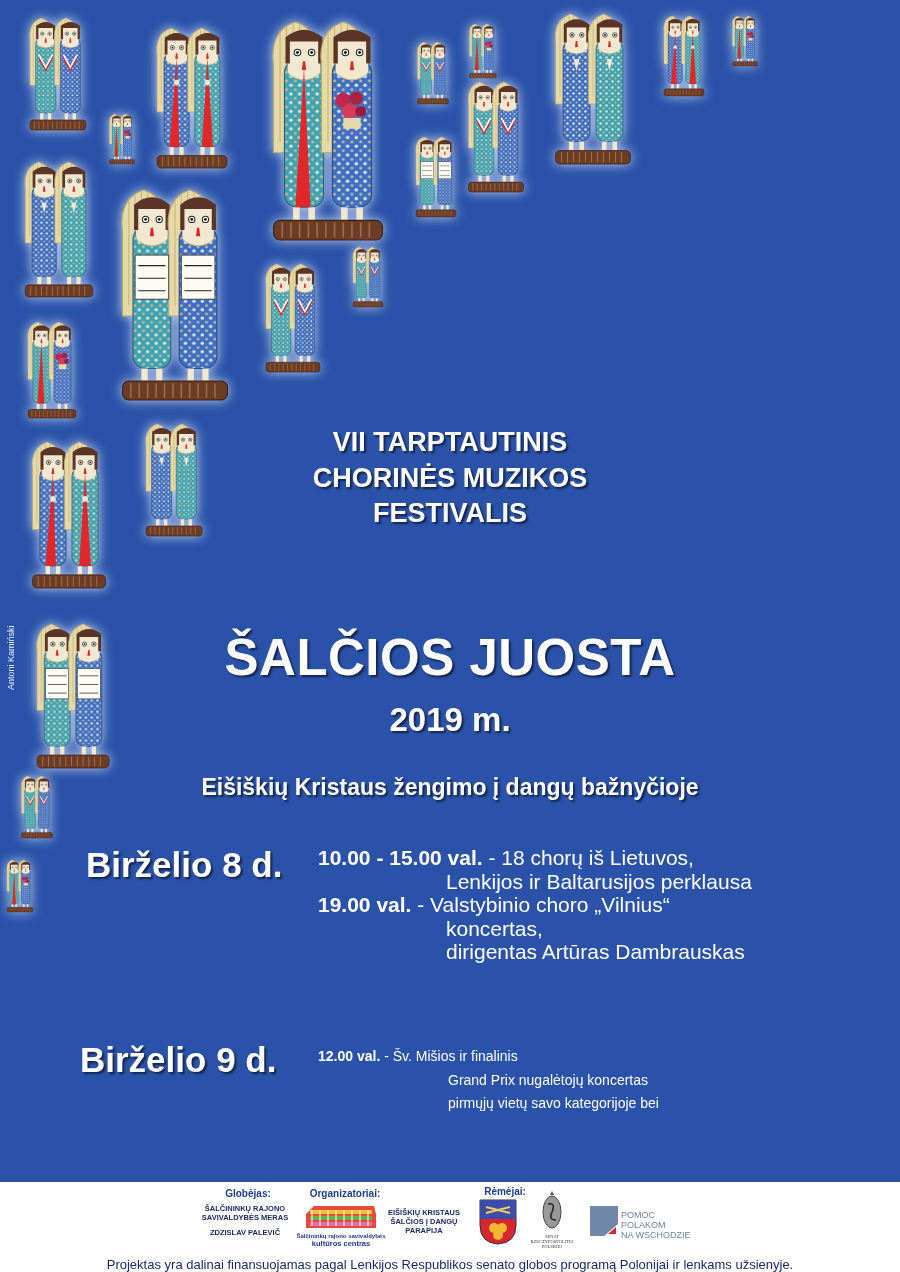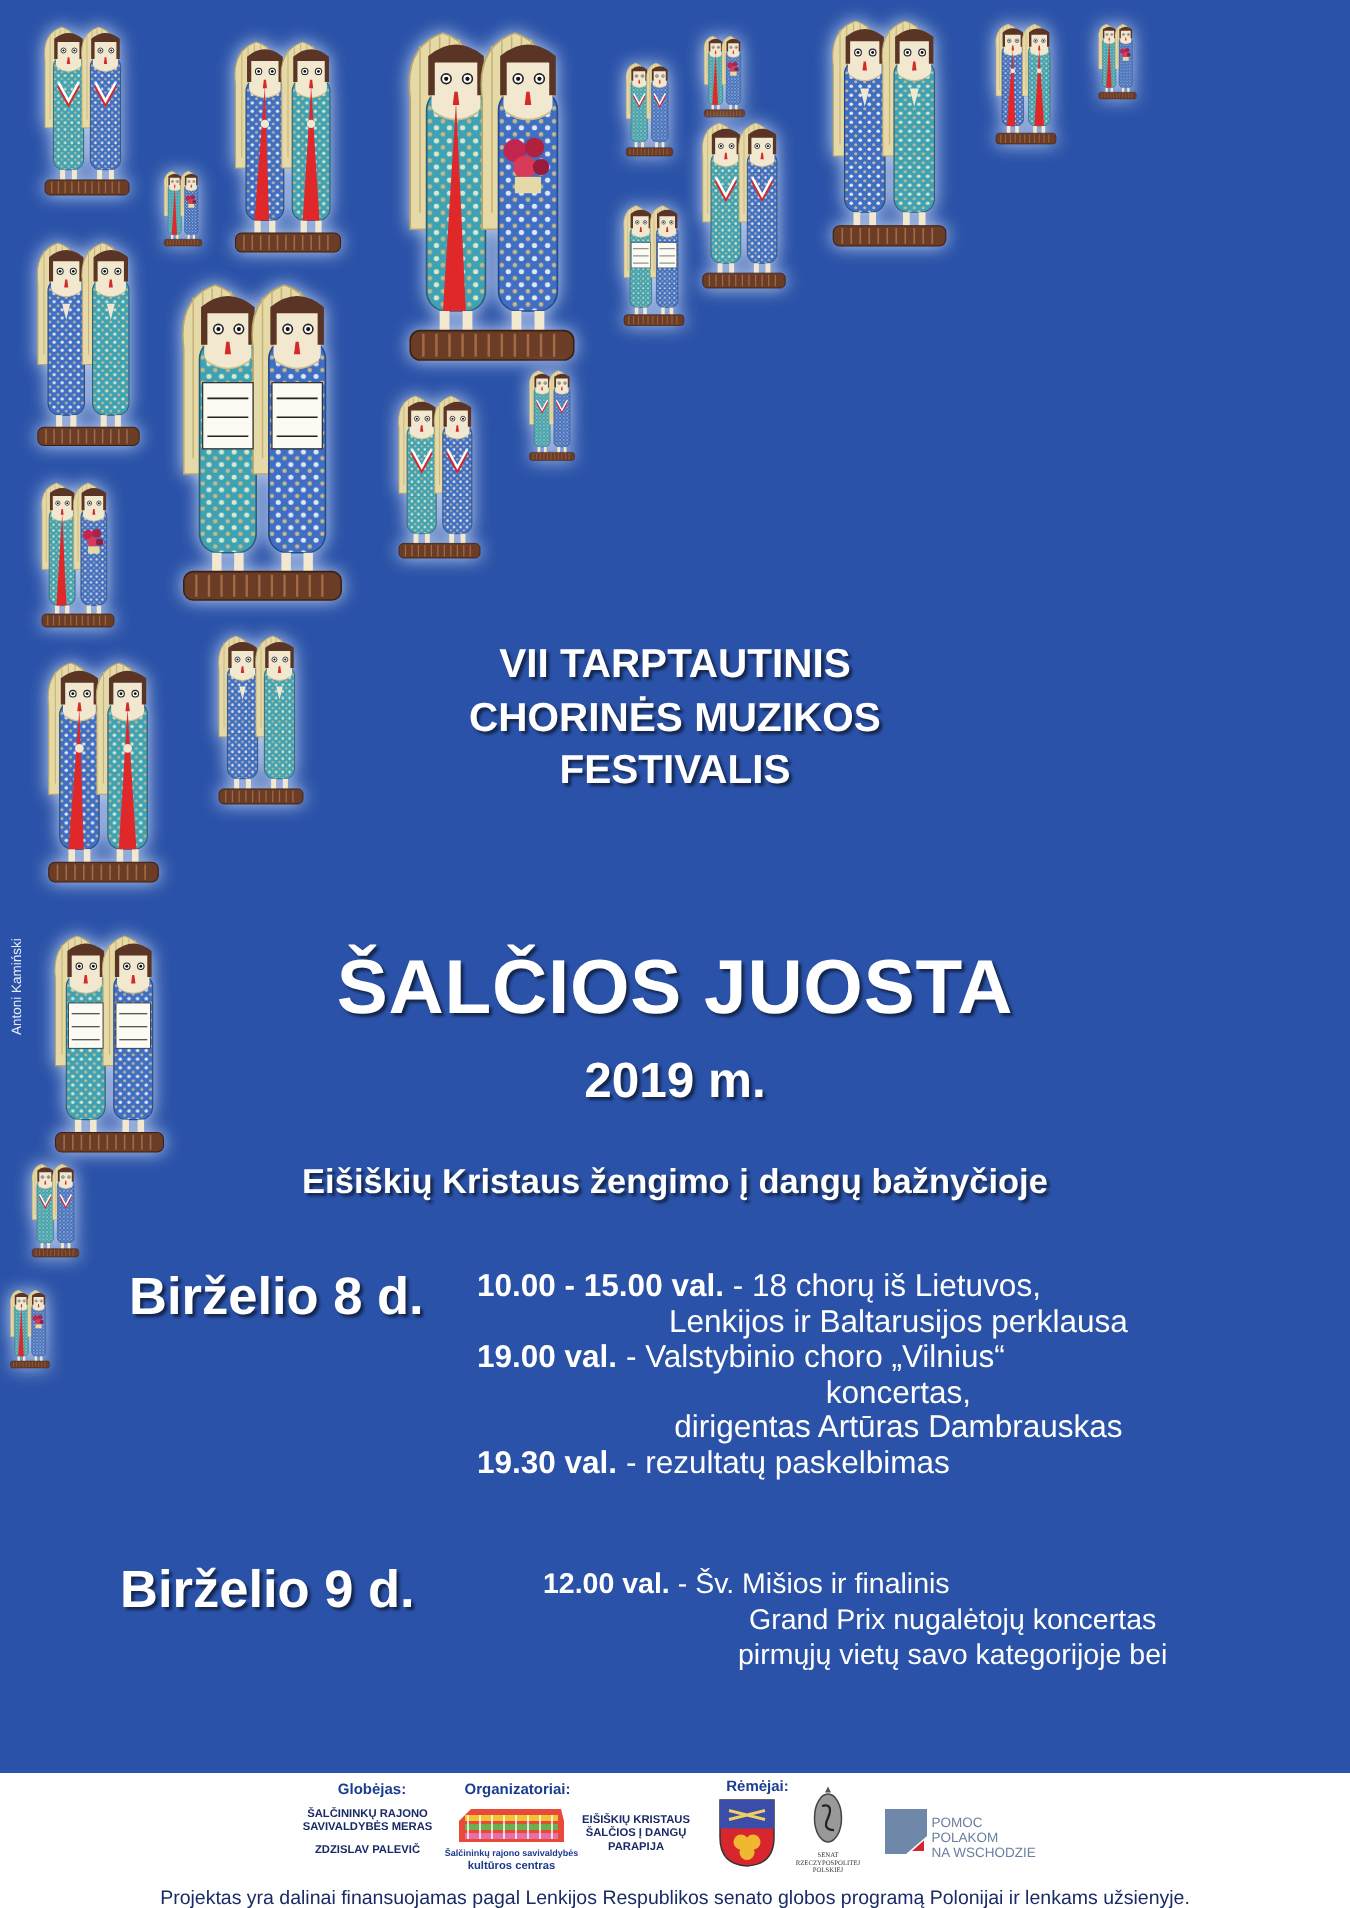--- a/index.html
+++ b/index.html
@@ -16,22 +16,22 @@
   .txt { position: absolute; color: #ffffff; font-weight: bold; text-align: center;
          text-shadow: 2px 2px 2px rgba(0,0,0,0.55); white-space: nowrap; }
   .festival-line { left: 250px; width: 400px; font-size: 27px; line-height: 33px; }
   .title-line { left: 100px; width: 700px; font-size: 51px; line-height: 56px; letter-spacing: 0.5px; }
   .year { left: 300px; width: 300px; top: 700px; font-size: 33px; line-height: 40px; }
   .venue { left: 100px; width: 700px; top: 772px; font-size: 23px; line-height: 30px; }
 
   .day-label { position: absolute; color: #fff; font-weight: bold; font-size: 35px; line-height: 40px; text-shadow: 2px 2px 2px rgba(0,0,0,0.55); white-space: nowrap; }
   .sched { position: absolute; color: #fff; font-size: 21px; line-height: 23.5px; white-space: nowrap; }
   .sched .t { font-weight: bold; }
-  .sched .indent { padding-left: 128px; text-align: center; }
-  .sched2 { font-family: "Liberation Sans", sans-serif; font-size: 19px; line-height: 23.5px; margin-left: 44px; }
+  .sched .indent { padding-left: 128px; }
+  .sched2 { font-family: "Liberation Sans", sans-serif; font-size: 14px; line-height: 23.5px; }
   .sched2 .indent { padding-left: 130px; }
 
   .credit { position: absolute; left: 6px; top: 690px; width: 60px; font-size: 9px; color: #e8eefc; transform: rotate(-90deg); transform-origin: left top; white-space: nowrap; }
 
   
   .footer { position: absolute; left: 0; top: 1182px; width: 900px; height: 108px; background: #fff; }
   .f-head { position: absolute; font-size: 10px; font-weight: bold; color: #1a3d8f; white-space: nowrap; text-align: center; }
   .f-small { position: absolute; font-size: 7.5px; font-weight: bold; color: #1a2a66; text-align: center; line-height: 9px; white-space: nowrap; }
   .f-note { position: absolute; left: 0; top: 75px; width: 900px; text-align: center; font-size: 13px; color: #1a2a66; white-space: nowrap; }
   .pomoc-text { position: absolute; left: 621px; top: 28px; font-size: 9px; line-height: 10px; color: #6a7fa0; white-space: pre; }
@@ -260,21 +260,20 @@
   <div class="txt year">2019 m.</div>
   <div class="txt venue">Eišiškių Kristaus žengimo į dangų bažnyčioje</div>
 
   <div class="day-label" style="left:86px;top:845px;">Birželio 8 d.</div>
   <div class="sched" style="left:318px;top:846px;">
     <div><span class="t">10.00 - 15.00 val.</span><span> - </span><span>18 chorų iš Lietuvos,</span></div>
     <div class="indent">Lenkijos ir Baltarusijos perklausa</div>
     <div><span class="t">19.00 val.</span><span> - </span><span>Valstybinio choro „Vilnius“</span></div>
     <div class="indent">koncertas,</div>
     <div class="indent">dirigentas Artūras Dambrauskas</div>
-    <div><span class="t">19.30 val.</span><span> - </span><span>rezultatų paskelbimas</span></div>
   </div>
 
   <div class="day-label" style="left:80px;top:1040px;">Birželio 9 d.</div>
   <div class="sched sched2" style="left:318px;top:1045px;">
     <div><span class="t">12.00 val.</span><span> - </span><span>Šv. Mišios ir finalinis</span></div>
     <div class="indent">Grand Prix nugalėtojų  koncertas</div>
     <div class="indent">pirmųjų vietų savo kategorijoje bei</div>
   </div>
 </div>
 

